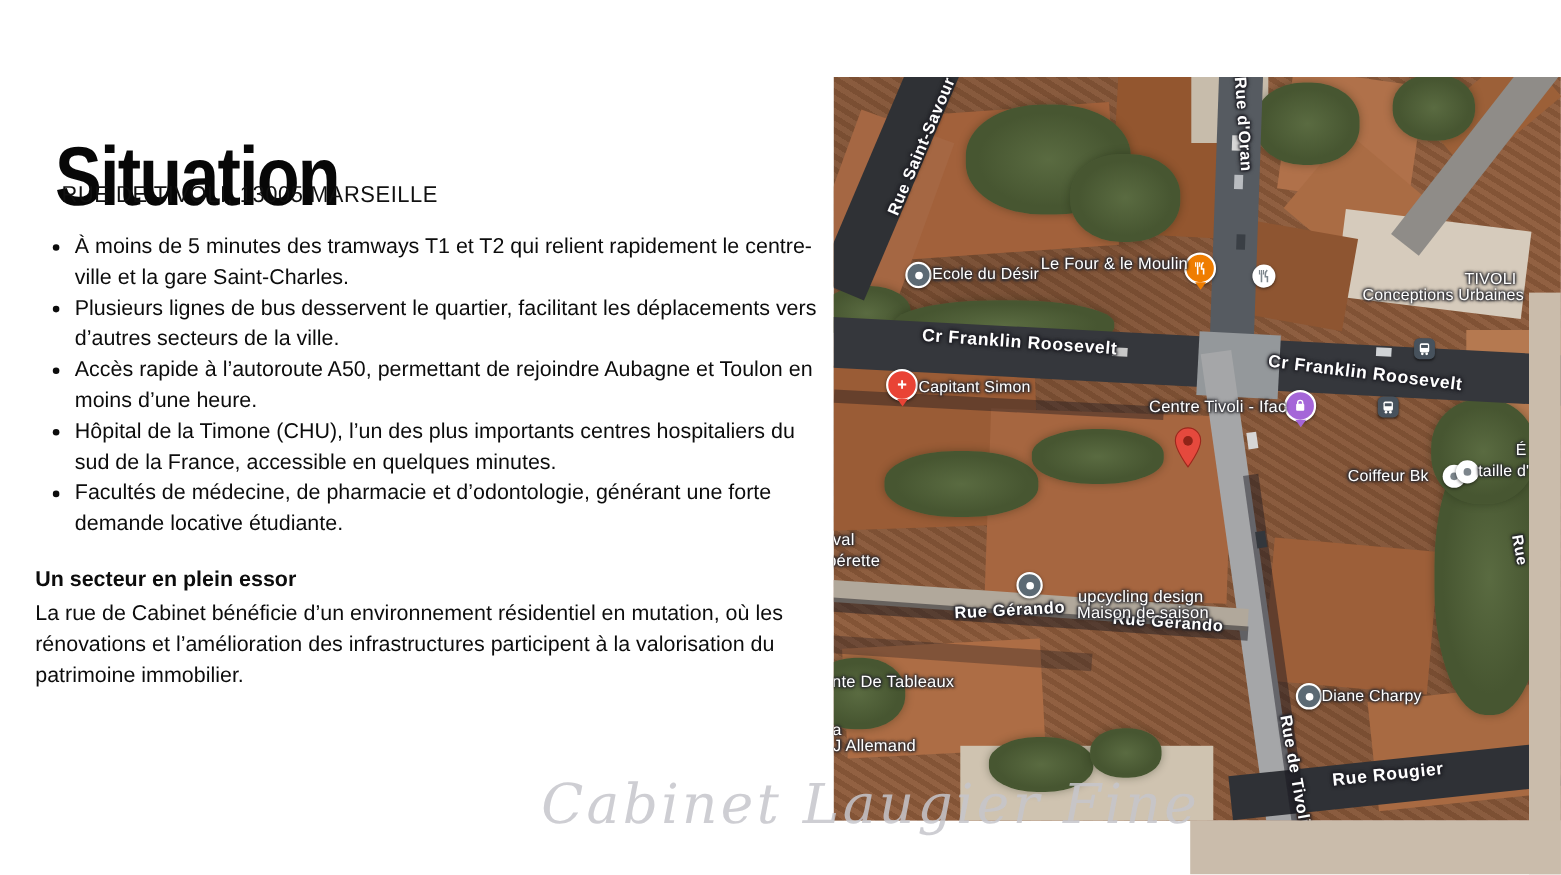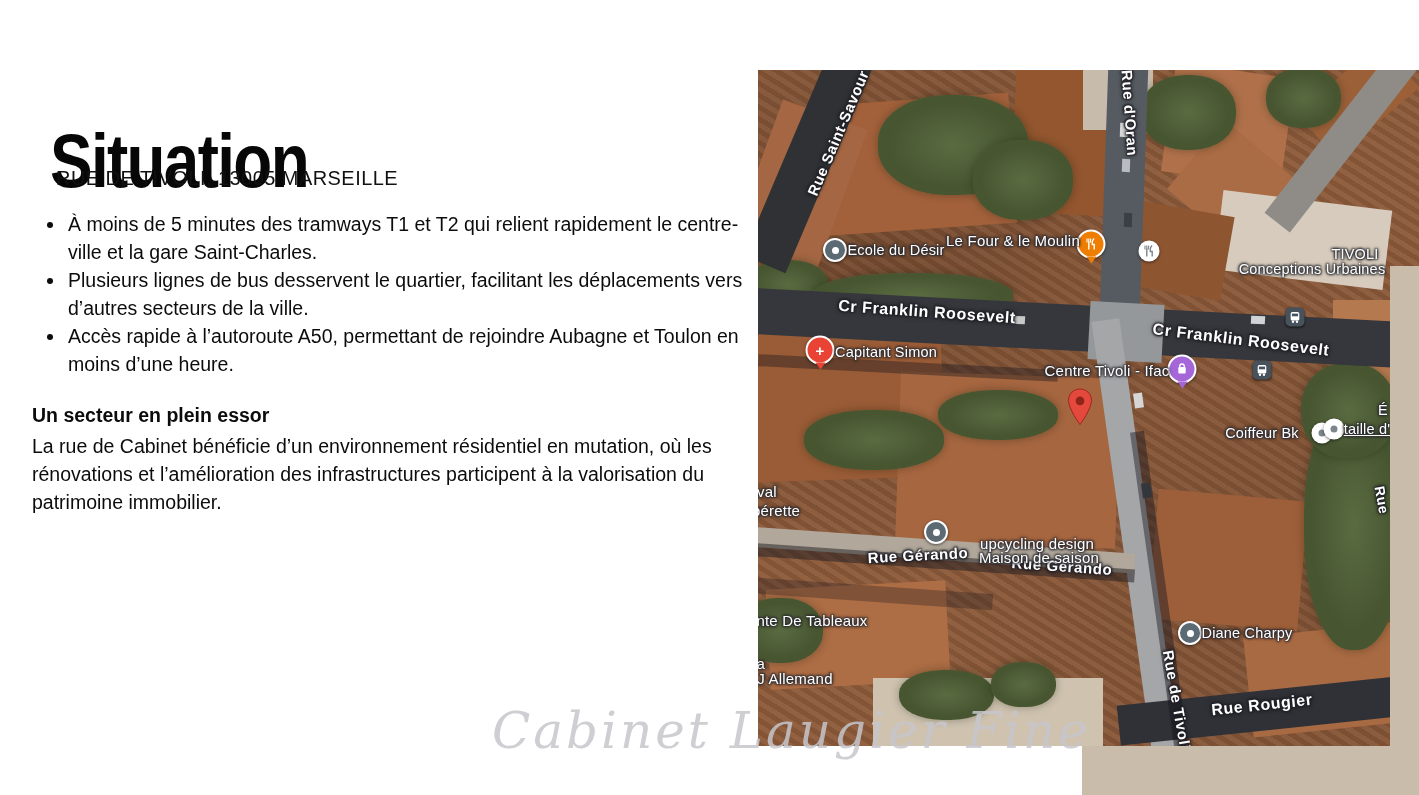--- a/index.html
+++ b/index.html
@@ -72,20 +72,24 @@
 <body>
 
 <h1 class="title">Situation</h1>
 <div class="subtitle">RUE DE TIVOLI, 13005 MARSEILLE</div>
 
 <div class="content">
   <ul>
       <li>À moins de 5 minutes des tramways T1 et T2 qui relient rapidement le centre-ville et la gare Saint-Charles.</li>
       <li>Plusieurs lignes de bus desservent le quartier, facilitant les déplacements vers d’autres secteurs de la ville.</li>
       <li>Accès rapide à l’autoroute A50, permettant de rejoindre Aubagne et Toulon en moins d’une heure.</li>
+    </ul>
+  <ul>
+      <li>Hôpital de la Timone (CHU), l’un des plus importants centres hospitaliers du sud de la France, accessible en quelques minutes.</li>
+      <li>Facultés de médecine, de pharmacie et d’odontologie, générant une forte demande locative étudiante.</li>
     </ul>
   <h3 class="second">Un secteur en plein essor</h3>
   <p>La rue de Cabinet bénéficie d’un environnement résidentiel en mutation, où les rénovations et l’amélioration des infrastructures participent à la valorisation du patrimoine immobilier.</p>
 </div>
 
 <div class="map">
   <div class="layer" id="map-decor">
       <div class="blk" style="left: 45px; top: 30px; width: 210px; height: 130px; background: rgb(162, 97, 59); transform: rotate(-4deg);"></div>
       <div class="blk" style="left: 255px; top: -5px; width: 130px; height: 150px; background: rgb(147, 86, 47); transform: rotate(3deg);"></div>
       <div class="blk" style="left: 410px; top: 0px; width: 120px; height: 110px; background: rgb(176, 113, 74); transform: rotate(8deg);"></div>
@@ -231,21 +235,21 @@
       <div class="street-label" style="left: 504px; top: 635px; font-size: 16px; transform: translate(-50%, -50%) rotate(-6deg);">Rue Rougier</div>
       <div class="street-label" style="left: 624px; top: 430px; font-size: 14px; transform: translate(-50%, -50%) rotate(80deg);">Rue</div>
       <div class="poi-label" style="left: 138px; top: 180px; font-size: 14.5px; transform: translate(-50%, -50%) rotate(0deg);">Ecole du Désir</div>
       <div class="poi-label" style="left: 255px; top: 170px; font-size: 15px; transform: translate(-50%, -50%) rotate(0deg);">Le Four &amp; le Moulin</div>
       <div class="poi-label" style="left: 597px; top: 184px; font-size: 14.5px; transform: translate(-50%, -50%) rotate(0deg);">TIVOLI</div>
       <div class="poi-label" style="left: 554px; top: 199px; font-size: 14.5px; transform: translate(-50%, -50%) rotate(0deg);">Conceptions Urbaines</div>
       <div class="poi-label" style="left: 128px; top: 282px; font-size: 14.5px; transform: translate(-50%, -50%) rotate(0deg);">Capitant Simon</div>
       <div class="poi-label" style="left: 349px; top: 300px; font-size: 15px; transform: translate(-50%, -50%) rotate(0deg);">Centre Tivoli - Ifac</div>
       <div class="poi-label" style="left: 504px; top: 363px; font-size: 14.5px; transform: translate(-50%, -50%) rotate(0deg);">Coiffeur Bk</div>
       <div class="poi-label" style="left: 625px; top: 340px; font-size: 14.5px; transform: translate(-50%, -50%) rotate(0deg);">É</div>
-      <div class="poi-label" style="left: 609px; top: 359px; font-size: 14.5px; transform: translate(-50%, -50%) rotate(0deg); text-decoration: underline;">taille d'</div>
+      <div class="poi-label" style="left: 609px; top: 359px; font-size: 14.5px; transform: translate(-50%, -50%) rotate(0deg);">taille d'</div>
       <div class="poi-label" style="left: 281px; top: 456px; font-size: 15px; transform: translate(-50%, -50%) rotate(0deg); margin-top: 31px;">Maison de saison</div>
       <div class="poi-label" style="left: 279px; top: 473px; font-size: 15px; transform: translate(-50%, -50%) rotate(0deg);">upcycling design</div>
       <div class="poi-label" style="left: 489px; top: 563px; font-size: 14.5px; transform: translate(-50%, -50%) rotate(0deg);">Diane Charpy</div>
       <div class="poi-label" style="left: 54px; top: 550px; font-size: 15px; transform: translate(-50%, -50%) rotate(0deg);">nte De Tableaux</div>
       <div class="poi-label" style="left: 3px; top: 594px; font-size: 14.5px; transform: translate(-50%, -50%) rotate(0deg);">a</div>
       <div class="poi-label" style="left: 37px; top: 608px; font-size: 15px; transform: translate(-50%, -50%) rotate(0deg);">J Allemand</div>
       <div class="poi-label" style="left: 9px; top: 421px; font-size: 15px; transform: translate(-50%, -50%) rotate(0deg);">val</div>
       <div class="poi-label" style="left: 18px; top: 440px; font-size: 15px; transform: translate(-50%, -50%) rotate(0deg);">pérette</div>
     </div>
 </div>

